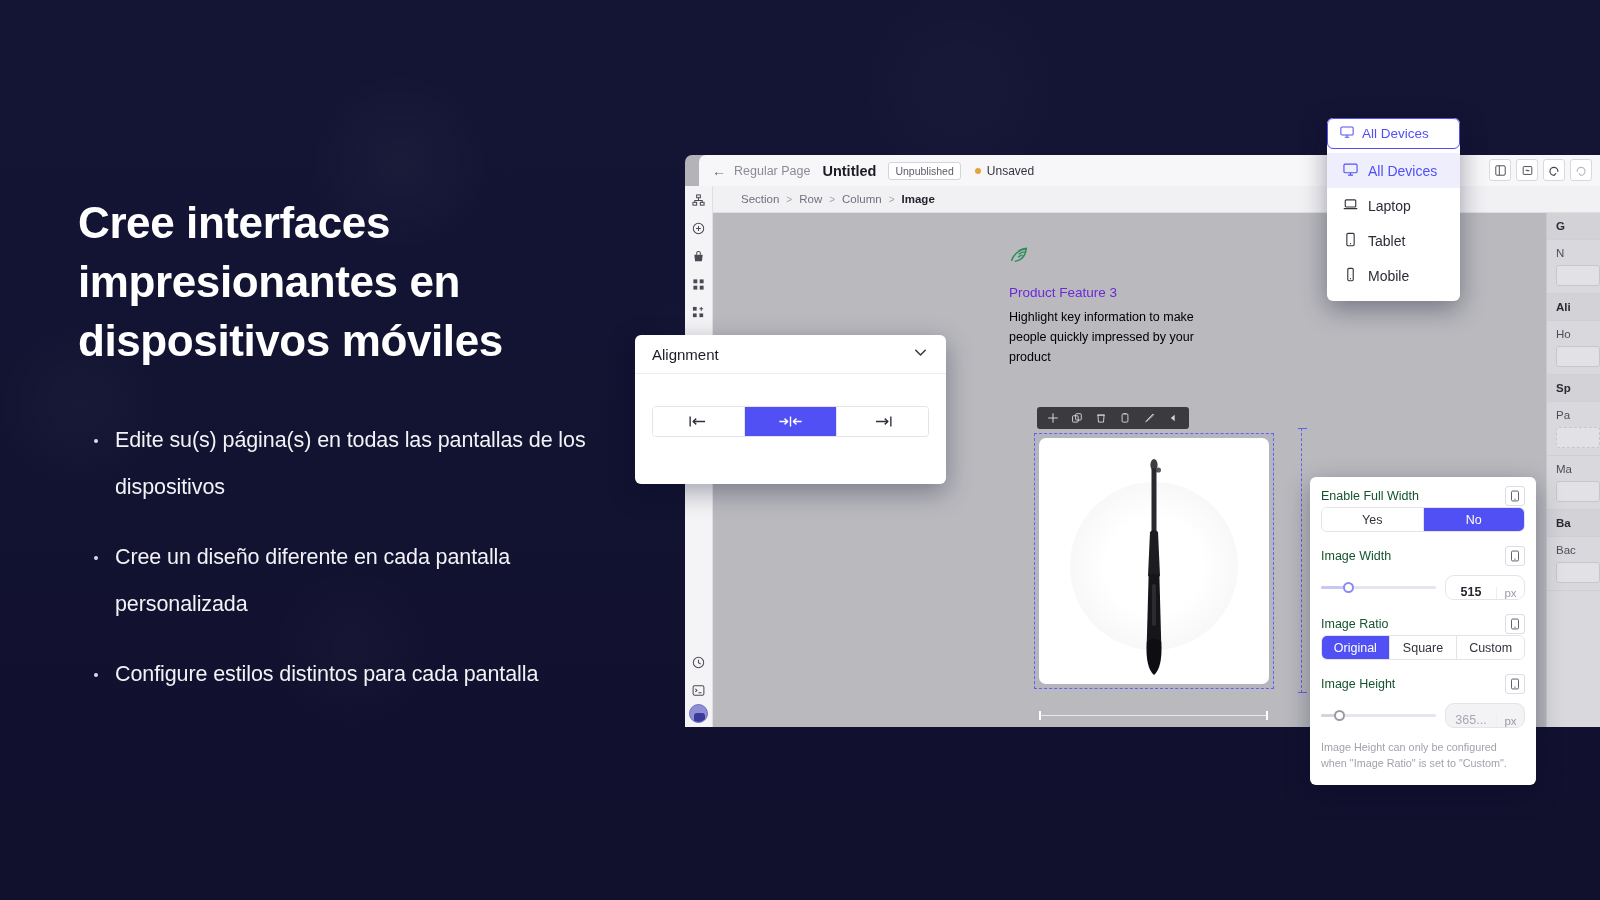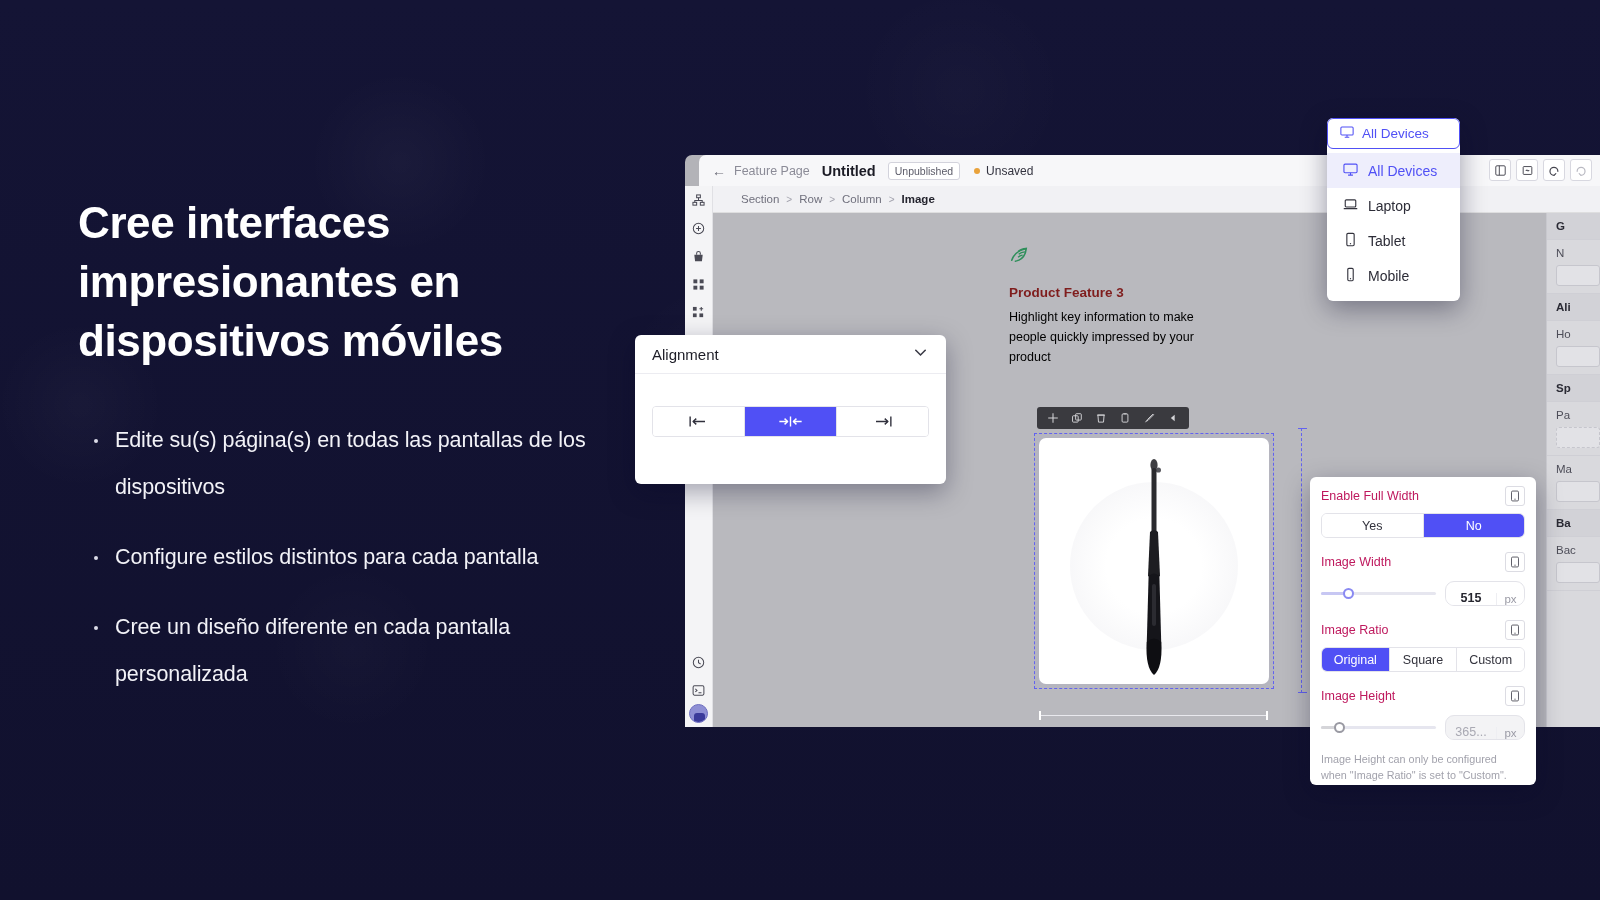--- a/index.html
+++ b/index.html
@@ -154,21 +154,21 @@
   
   .ed-canvas {
     position: absolute; left: 28px; top: 58px;
     width: 887px; height: 514px;
     background: #b9b9be;
     overflow: hidden;
   }
   .feature-block { position: absolute; left: 296px; top: 30px; width: 260px; }
   .leaf-icon { color: #2f8f5b; }
   .feat-title {
-    font-size: 13.5px; font-weight: 700; color: #7f1d1d;
+    font-size: 13.5px; font-weight: 400; color: #6d28d9;
     margin-top: 18px;
   }
   .feat-desc {
     font-size: 12.5px; color: #000000; line-height: 20px; margin-top: 7px;
     width: 225px;
   }
 
   
   .el-toolbar {
     position: absolute; left: 324px; top: 194px;
@@ -300,27 +300,27 @@
   #image-settings {
     position: absolute; left: 1310px; top: 477px;
     width: 226px; height: 308px;
     background: #ffffff;
     border-radius: 6px;
     box-shadow: 0 8px 26px rgba(10,10,40,.35);
     overflow: hidden;
     padding: 9px 11px 0 11px;
   }
   .is-row { display: flex; align-items: center; justify-content: space-between; }
-  .is-label { font-size: 12.5px; color: #be185d; }
+  .is-label { font-size: 12.5px; color: #14532d; }
   .is-badge {
     width: 20px; height: 20px; border: 1px solid #dcdce3; border-radius: 3px;
     display: flex; align-items: center; justify-content: center; background: #fff;
   }
   .is-seg {
-    display: flex; height: 25px; margin-top: 7px;
+    display: flex; height: 25px; margin-top: 1px;
     border: 1px solid #e3e3e9; border-radius: 6px; overflow: hidden;
   }
   .is-seg div {
     flex: 1; display: flex; align-items: center; justify-content: center;
     font-size: 12.5px; color: #33333d; background: #fff; border-right: 1px solid #e3e3e9;
   }
   .is-seg div:last-child { border-right: none; }
   .is-seg div.on { background: #5050f5; color: #fff; }
   .slider-row { display: flex; align-items: center; gap: 9px; margin-top: 9px; }
   .track {
@@ -361,30 +361,30 @@
 <div id="stage">
 
   <div id="bg-pattern"></div>
 
   <div id="copy">
     <div id="headline">Cree interfaces
 impresionantes en
 dispositivos móviles</div>
     <ul id="bullets">
       <li>Edite su(s) página(s) en todas las pantallas de los dispositivos</li>
+      <li>Cree un diseño diferente en cada pantalla personalizada</li>
       <li>Configure estilos distintos para cada pantalla</li>
-      <li>Cree un diseño diferente en cada pantalla personalizada</li>
     </ul>
   </div>
 
   <div id="editor">
 
     <div class="ed-topbar">
       <span class="back-arrow">←</span>
-      <span class="bc-page">Feature Page</span>
+      <span class="bc-page">Regular Page</span>
       <span class="doc-title">Untitled</span>
       <span class="pill-unpublished">Unpublished</span>
       <span class="unsaved-wrap">
         <span class="unsaved-dot"></span>
         <span class="unsaved-text">Unsaved</span>
       </span>
 
       <span class="topbar-right">
         <span class="tb-btn">
           <svg width="11" height="11" viewBox="0 0 14 14">

